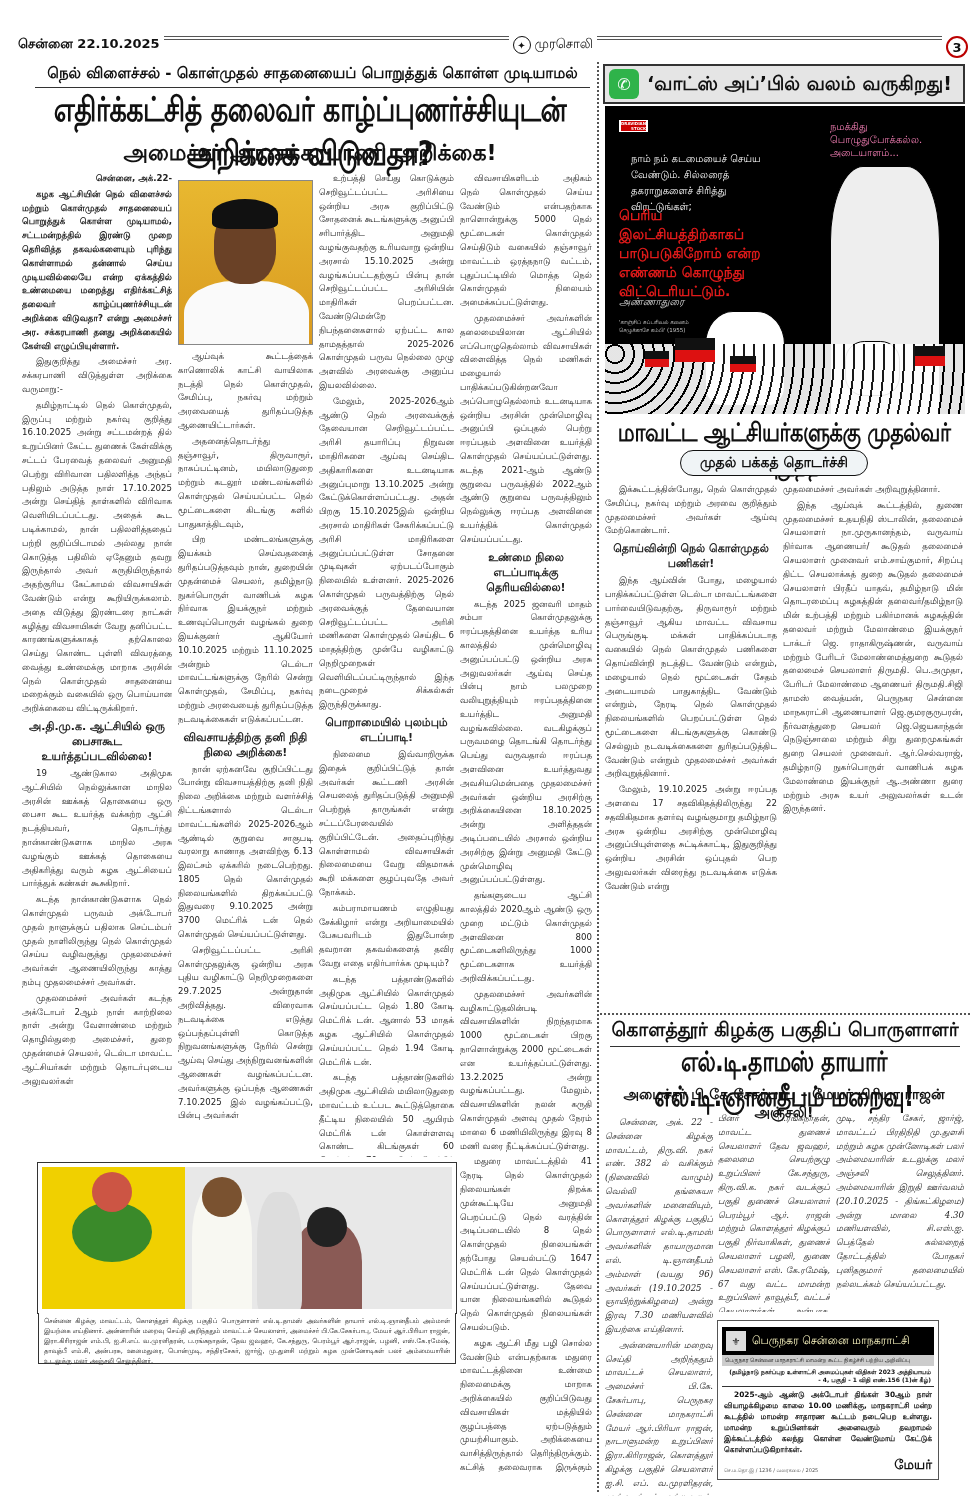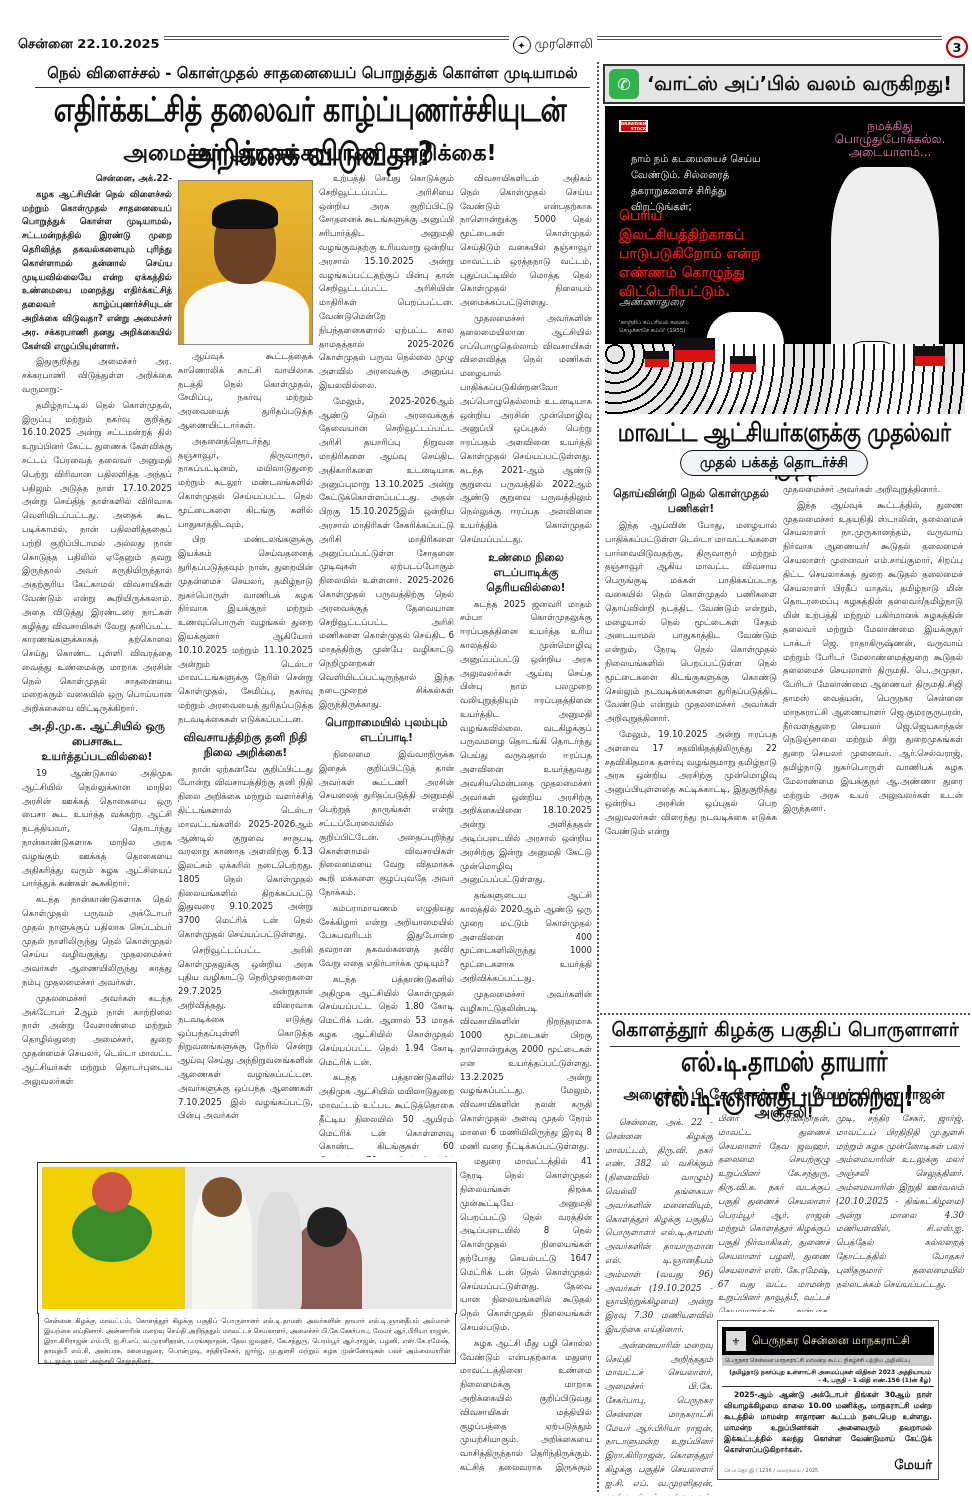--- a/index.html
+++ b/index.html
@@ -25,21 +25,21 @@
 .wa-box{left:603px;top:64px;width:362px;height:40px;background:#e5e5e5;border:2px solid #333;display:flex;align-items:center;padding-left:4px}
 .wa-icon{width:30px;height:30px;border-radius:6px;background:#2fb34a;color:#fff;display:flex;align-items:center;justify-content:center;font-size:16px;margin-right:8px}
 .wa-text{font-size:19px;font-weight:900}
 .ad{left:605px;top:106px;width:360px;height:308px;background:#000;overflow:hidden}
 .ad-brand{position:absolute;left:14px;top:14px;font-size:6px;background:#fff;color:#000;padding:1px 2px;font-weight:bold}
 .ad-brand span{display:block;background:#c00;color:#fff;font-size:4px;text-align:right}
 .ad-quote{position:absolute;left:26px;top:45px;width:150px;color:#fff;font-size:10px;line-height:16px}
 .ad-red{position:absolute;left:14px;top:100px;width:170px;color:#e01a1a;font-size:14px;font-weight:900;line-height:19px}
 .ad-sig{position:absolute;left:14px;top:190px;color:#ddd;font-size:10px;font-style:italic}
 .ad-src{position:absolute;left:14px;top:212px;color:#ccc;font-size:5.5px;line-height:8px}
-.ad-pink{position:absolute;left:225px;top:14px;width:120px;text-align:center;color:#f47fb5;font-size:12px;line-height:13px}
+.ad-pink{position:absolute;left:225px;top:14px;width:120px;text-align:left;color:#f47fb5;font-size:10px;line-height:13px}
 .fist{position:absolute;background:#fff;border:1.5px solid #000}
 .crowd{position:absolute;left:0;bottom:0;width:360px;height:70px;background:repeating-radial-gradient(circle at 10px 10px,#fff 0 8px,#000 8px 10px);opacity:.9}
 .flag{position:absolute;width:40px;height:24px;background:linear-gradient(180deg,#111 0 50%,#d11 50% 100%)}
 .section-hl{left:603px;top:418px;width:362px;text-align:center;font-size:21px;font-weight:900;letter-spacing:-0.5px;transform:scaleY(1.2);transform-origin:top}
 .cont-pill{left:680px;top:450px;width:188px;height:26px;border:1.5px solid #111;border-radius:14px;background:#f0f4f6;text-align:center;font-size:14px;font-weight:bold;line-height:23px}
 .hdash{left:600px;top:1013px;width:370px;border-top:2px dotted #555}
 .obit-kicker{left:610px;top:1018px;width:350px;text-align:center;font-size:19px;font-weight:bold;border-bottom:1px solid #333;padding-bottom:3px}
 .obit-hl{left:603px;top:1046px;width:362px;text-align:center;font-size:22px;font-weight:900;letter-spacing:-0.5px;transform:scaleY(1.25);transform-origin:top}
 .obit-sub{left:603px;top:1086px;width:362px;text-align:center;font-size:14px;font-weight:bold}
 .col-it{font-style:italic;font-family:"DejaVu Serif",serif}
@@ -108,21 +108,21 @@
   <p>கடந்த பத்தாண்டுகளில் அதிமுக ஆட்சியில் கொள்முதல் செய்யப்பட்ட நெல் 1.80 கோடி மெட்ரிக் டன். ஆனால் 53 மாதக் கழக ஆட்சியில் கொள்முதல் செய்யப்பட்ட நெல் 1.94 கோடி மெட்ரிக் டன்.</p>
   <p>கடந்த பத்தாண்டுகளில் அதிமுக ஆட்சியில் மயிலாடுதுறை மாவட்டம் உட்பட கூட்டுத்தொகை தீட்டிய நிலையில் 50 ஆயிரம் மெட்ரிக் டன் கொள்ளளவு கொண்ட கிடங்குகள் 60 இலட்சத்து 70 ஆயிரம் மெட்ரிக் டன் கொள்ளளவு கொண்ட நெல் சேமிப்பு வளாகங்களை கழக அரசு உருவாக்கியுள்ளது. 7 இலட்சத்து 27 ஆயிரத்து 650 மெட்ரிக் டன்.</p>
 
 </div>
 
 <div class="col" style="left:460px;top:172px;width:132px;height:1300px">
   <p>விவசாயிகளிடம் அதிகம் நெல் கொள்முதல் செய்ய வேண்டும் என்பதற்காக நாளொன்றுக்கு 5000 நெல் மூட்டைகள் கொள்முதல் செய்திடும் வகையில் தஞ்சாவூர் மாவட்டம் ஒரத்தநாடு வட்டம், புதுப்பட்டியில் மொத்த நெல் கொள்முதல் நிலையம் அமைக்கப்பட்டுள்ளது.</p>
   <p>முதலமைச்சர் அவர்களின் தலைமையிலான ஆட்சியில் எப்பொழுதெல்லாம் விவசாயிகள் விளைவித்த நெல் மணிகள் மழையால் பாதிக்கப்படுகின்றனவோ அப்பொழுதெல்லாம் உடனடியாக ஒன்றிய அரசின் முன்மொழிவு அனுப்பி ஒப்புதல் பெற்று ஈரப்பதம் அளவினை உயர்த்தி கொள்முதல் செய்யப்பட்டுள்ளது. கடந்த 2021-ஆம் ஆண்டு குறுவை பருவத்தில் 2022ஆம் ஆண்டு குறுவை பருவத்திலும் நெல்லுக்கு ஈரப்பத அளவினை உயர்த்திக் கொள்முதல் செய்யப்பட்டது.</p>
   <p class="sub">உண்மை நிலை எடப்பாடிக்கு தெரியவில்லை!</p>
   <p>கடந்த 2025 ஜனவரி மாதம் சம்பா கொள்முதலுக்கு ஈரப்பதத்தினை உயர்த்த உரிய காலத்தில் முன்மொழிவு அனுப்பப்பட்டு ஒன்றிய அரசு அலுவலர்கள் ஆய்வு செய்த பின்பு நாம் பலமுறை வலியுறுத்தியும் ஈரப்பதத்தினை உயர்த்திட அனுமதி வழங்கவில்லை. வடகிழக்குப் பருவமழை தொடங்கி தொடர்ந்து பெய்து வருவதால் ஈரப்பத அளவினை உயர்த்துவது அவசியமென்பதை முதலமைச்சர் அவர்கள் ஒன்றிய அரசிற்கு அறிக்கையினை 18.10.2025 அன்று அளித்ததன் அடிப்படையில் அரசால் ஒன்றிய அரசிற்கு இன்று அனுமதி கேட்டு முன்மொழிவு அனுப்பப்பட்டுள்ளது.</p>
-  <p>தங்களுடைய ஆட்சி காலத்தில் 2020ஆம் ஆண்டு ஒரு முறை மட்டும் கொள்முதல் அளவினை 400 மூட்டைகளிலிருந்து 1000 மூட்டைகளாக உயர்த்தி அறிவிக்கப்பட்டது.</p>
+  <p>தங்களுடைய ஆட்சி காலத்தில் 2020ஆம் ஆண்டு ஒரு முறை மட்டும் கொள்முதல் அளவினை 800 மூட்டைகளிலிருந்து 1000 மூட்டைகளாக உயர்த்தி அறிவிக்கப்பட்டது.</p>
   <p>முதலமைச்சர் அவர்களின் வழிகாட்டுதலின்படி விவசாயிகளின் நிறந்தரமாக 1000 மூட்டைகள் பிறகு நாளொன்றுக்கு 2000 மூட்டைகள் என உயர்த்தப்பட்டுள்ளது. 13.2.2025 அன்று வழங்கப்பட்டது. மேலும், விவசாயிகளின் நலன் கருதி கொள்முதல் அளவு முதல் நேரம் மாலை 6 மணியிலிருந்து இரவு 8 மணி வரை நீட்டிக்கப்பட்டுள்ளது.</p>
   <p>மதுரை மாவட்டத்தில் 41 நேரடி நெல் கொள்முதல் நிலையங்கள் திறக்க முன்கூட்டியே அனுமதி பெறப்பட்டு நெல் வரத்தின் அடிப்படையில் 8 நெல் கொள்முதல் நிலையங்கள் தற்போது செயல்பட்டு 1647 மெட்ரிக் டன் நெல் கொள்முதல் செய்யப்பட்டுள்ளது. தேவை யான நிலையங்களில் கூடுதல் நெல் கொள்முதல் நிலையங்கள் செயல்படும்.</p>
   <p>கழக ஆட்சி மீது பழி சொல்ல வேண்டும் என்பதற்காக மதுரை மாவட்டத்தினை உண்மை நிலைமைக்கு மாறாக அறிக்கையில் குறிப்பிடுவது விவசாயிகள் மத்தியில் குழப்பத்தை ஏற்படுத்தும் முயற்சியாகும். அறிக்கையை வாசித்திருந்தால் தெரிந்திருக்கும். கட்சித் தலைவராக இருக்கும் பூர்வமான அறிவிப்பு கடமையாக இருக்க வேண்டும். நேர்மையான முறையில் விவசாயிகள் நம்பும்படி ஆட்சி செய்ய வேண்டும்.</p>
 
 </div>
 
 <div class="abs photo2">
   <div class="p2-person" style="left:150px;top:15px;width:60px;height:140px;background:#f8f8f2"></div>
   <div class="p2-person" style="left:160px;top:10px;width:40px;height:40px;background:#7a5230;border-radius:50%"></div>
   <div class="p2-person" style="left:250px;top:55px;width:70px;height:100px;background:#8a5a55"></div>
@@ -157,20 +157,21 @@
   <div class="flag" style="left:70px;top:232px"></div>
   <div class="flag" style="left:40px;top:245px;width:24px;height:16px"></div>
   <div class="flag" style="left:125px;top:250px;width:26px;height:16px"></div>
   <div class="flag" style="left:310px;top:240px;width:30px;height:20px"></div>
 </div>
 
 <div class="abs section-hl">மாவட்ட ஆட்சியர்களுக்கு முதல்வர் வலியுறுத்தல்!</div>
 <div class="abs cont-pill">முதல் பக்கத் தொடர்ச்சி</div>
 
 <div class="col" style="left:605px;top:483px;width:172px;height:528px">
+  <p>இக்கூட்டத்தின்போது, நெல் கொள்முதல் சேமிப்பு, நகர்வு மற்றும் அரவை குறித்தும் முதலமைச்சர் அவர்கள் ஆய்வு மேற்கொண்டார்.</p>
   <p class="sub">தொய்வின்றி நெல் கொள்முதல் பணிகள்!</p>
   <p>இந்த ஆய்வின் போது, மழையால் பாதிக்கப்பட்டுள்ள டெல்டா மாவட்டங்களை பார்வையிடுவதற்கு, திருவாரூர் மற்றும் தஞ்சாவூர் ஆகிய மாவட்ட விவசாய பெருங்குடி மக்கள் பாதிக்கப்படாத வகையில் நெல் கொள்முதல் பணிகளை தொய்வின்றி நடத்திட வேண்டும் என்றும், மழையால் நெல் மூட்டைகள் சேதம் அடையாமல் பாதுகாத்திட வேண்டும் என்றும், நேரடி நெல் கொள்முதல் நிலையங்களில் பெறப்பட்டுள்ள நெல் மூட்டைகளை கிடங்குகளுக்கு கொண்டு செல்லும் நடவடிக்கைகளை துரிதப்படுத்திட வேண்டும் என்றும் முதலமைச்சர் அவர்கள் அறிவுறுத்தினார்.</p>
   <p>மேலும், 19.10.2025 அன்று ஈரப்பத அளவை 17 சதவிகிதத்திலிருந்து 22 சதவிகிதமாக தளர்வு வழங்குமாறு தமிழ்நாடு அரசு ஒன்றிய அரசிற்கு முன்மொழிவு அனுப்பியுள்ளதை சுட்டிக்காட்டி, இதுகுறித்து ஒன்றிய அரசின் ஒப்புதல் பெற அலுவலர்கள் விரைந்து நடவடிக்கை எடுக்க வேண்டும் என்று</p>
 </div>
 <div class="col" style="left:783px;top:483px;width:180px;height:528px">
   <p style="text-indent:0">முதலமைச்சர் அவர்கள் அறிவுறுத்தினார்.</p>
   <p>இந்த ஆய்வுக் கூட்டத்தில், துணை முதலமைச்சர் உதயநிதி ஸ்டாலின், தலைமைச் செயலாளர் நா.முருகானந்தம், வருவாய் நிர்வாக ஆணையர்/ கூடுதல் தலைமைச் செயலாளர் முனைவர் எம்.சாய்குமார், சிறப்பு திட்ட செயலாக்கத் துறை கூடுதல் தலைமைச் செயலாளர் பிரதீப் யாதவ், தமிழ்நாடு மின் தொடரமைப்பு கழகத்தின் தலைவர்/தமிழ்நாடு மின் உற்பத்தி மற்றும் பகிர்மானக் கழகத்தின் தலைவர் மற்றும் மேலாண்மை இயக்குநர் டாக்டர் ஜெ. ராதாகிருஷ்ணன், வருவாய் மற்றும் பேரிடர் மேலாண்மைத்துறை கூடுதல் தலைமைச் செயலாளர் திருமதி. பெ.அமுதா, பேரிடர் மேலாண்மை ஆணையர் திருமதி.சிஜி தாமஸ் வைத்யன், பெருநகர சென்னை மாநகராட்சி ஆணையாளர் ஜெ.குமரகுருபரன், நீர்வளத்துறை செயலர் ஜெ.ஜெயகாந்தன் நெடுஞ்சாலை மற்றும் சிறு துறைமுகங்கள் துறை செயலர் முனைவர். ஆர்.செல்வராஜ், தமிழ்நாடு நுகர்பொருள் வாணிபக் கழக மேலாண்மை இயக்குநர் ஆ.அண்ணா துரை மற்றும் அரசு உயர் அலுவலர்கள் உடன் இருந்தனர்.</p>
 </div>
 
 <div class="abs hdash"></div>

